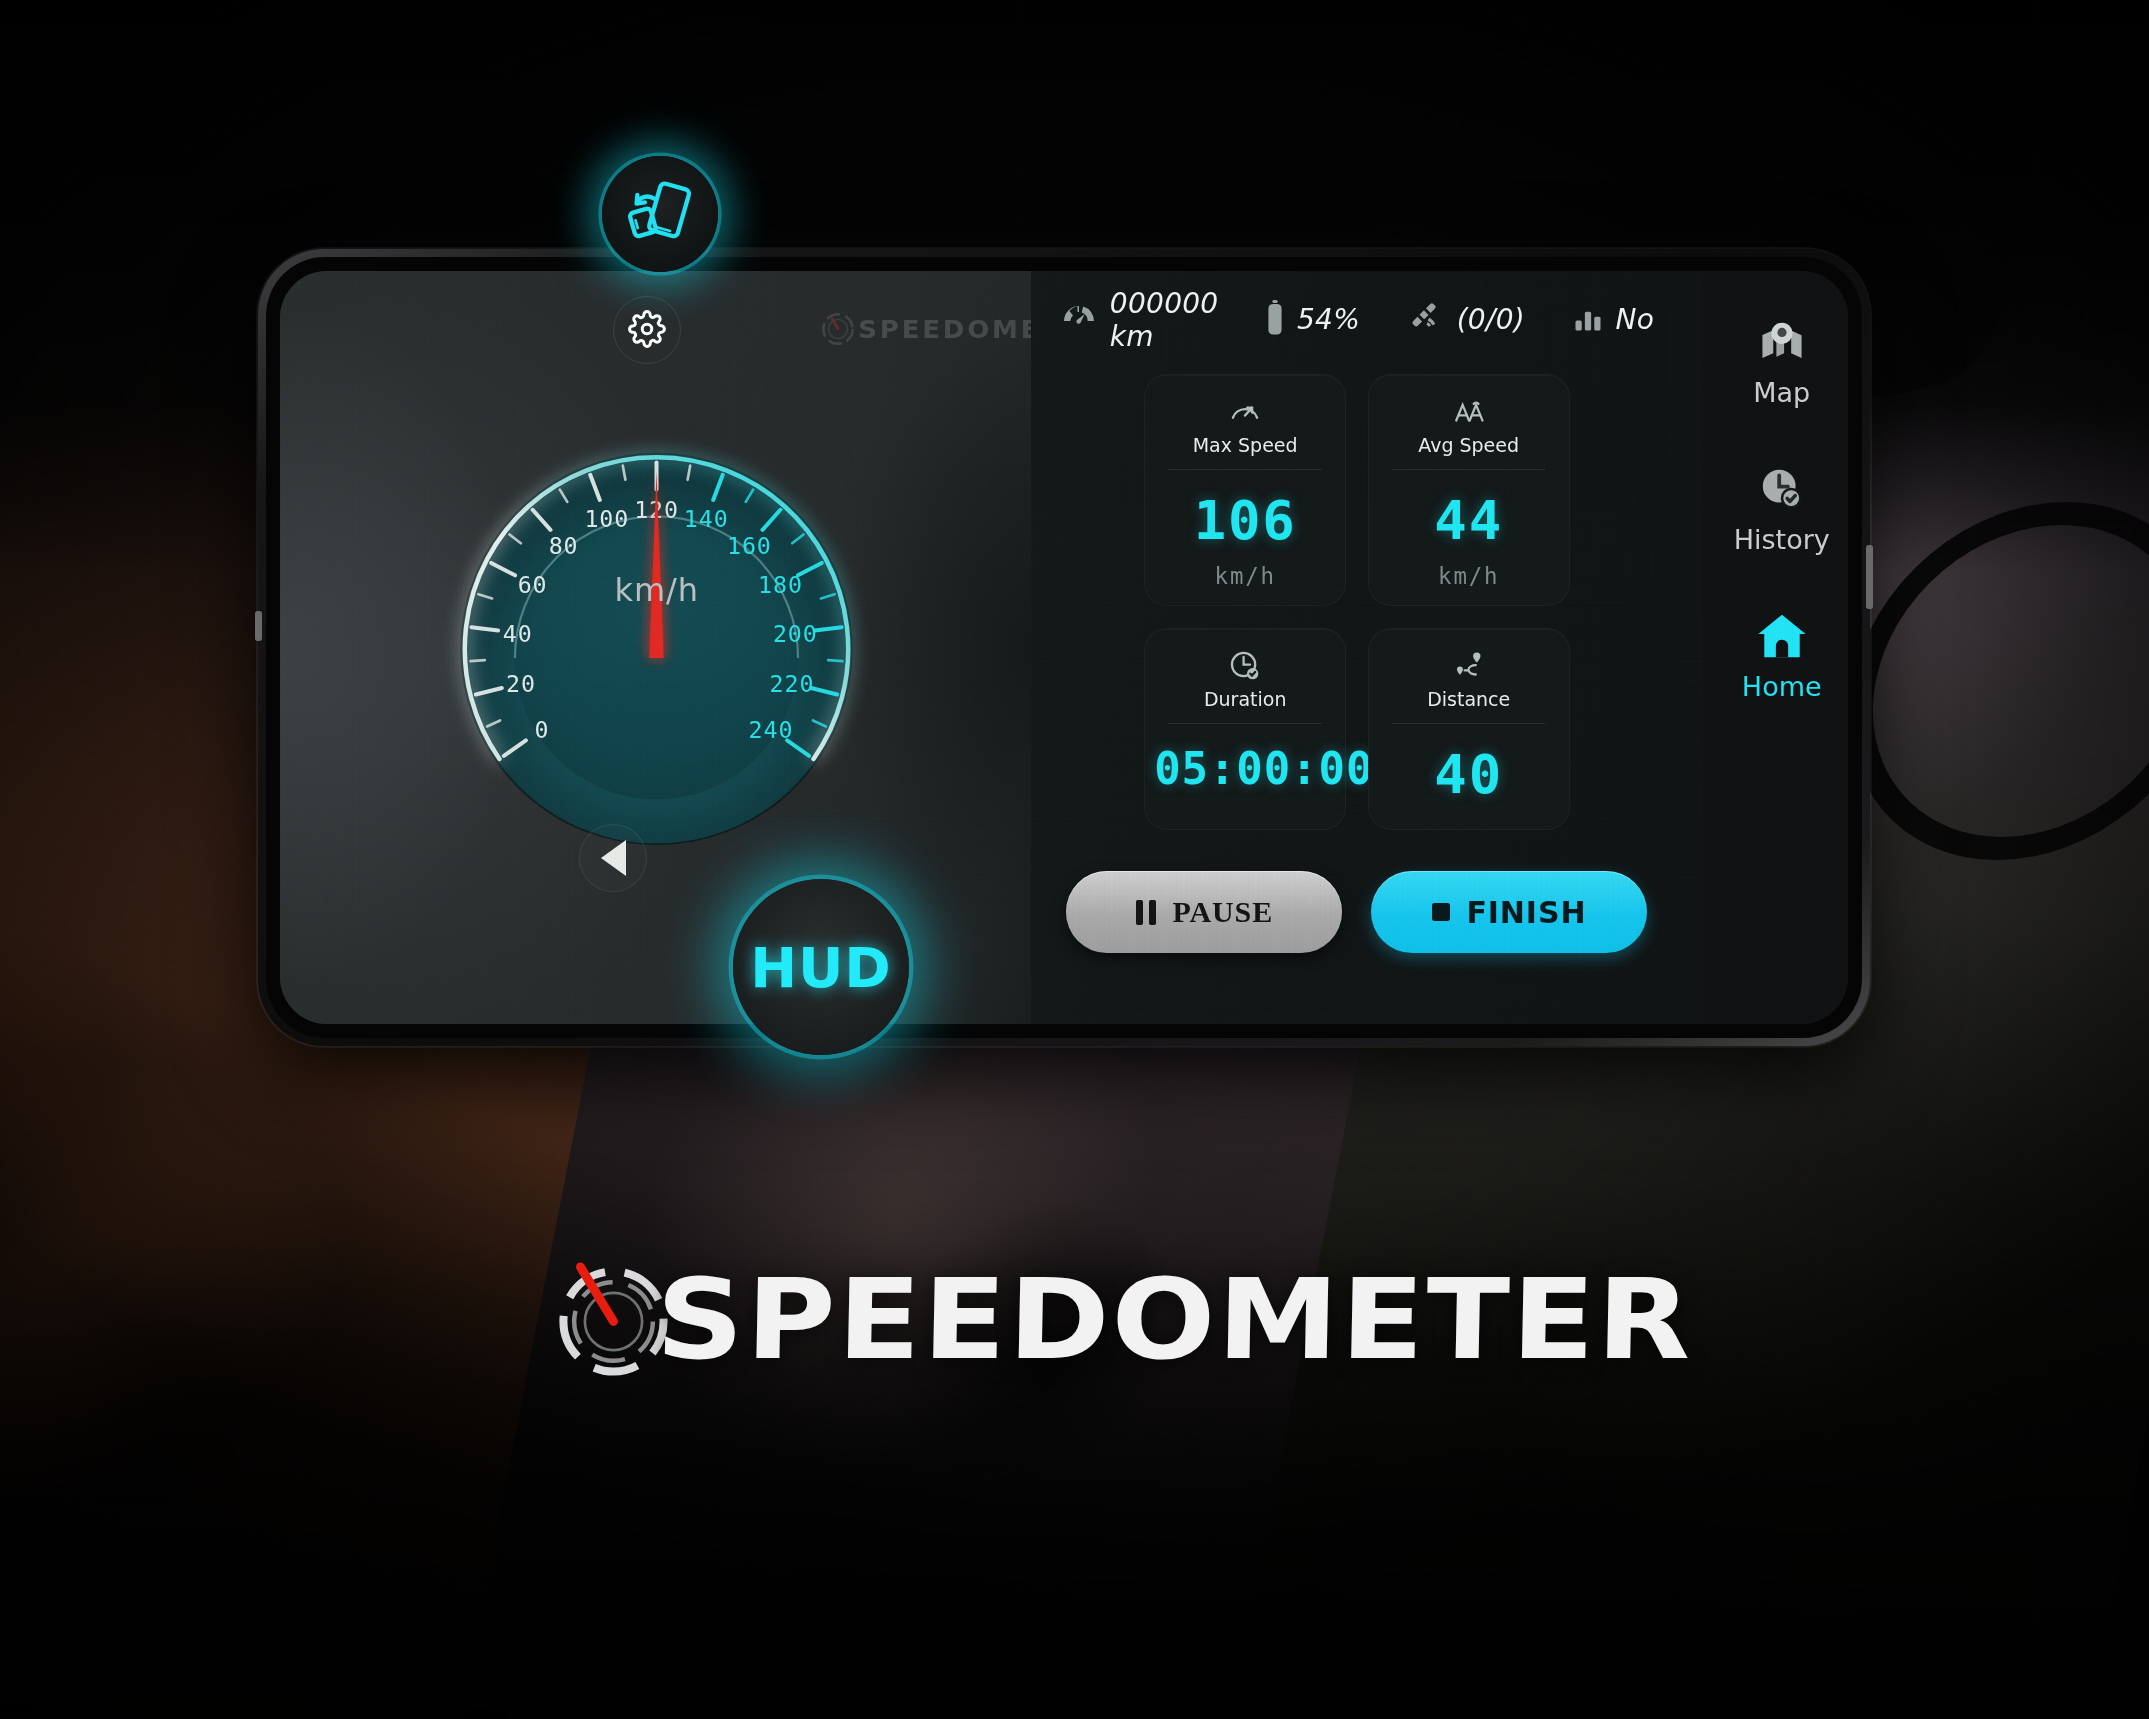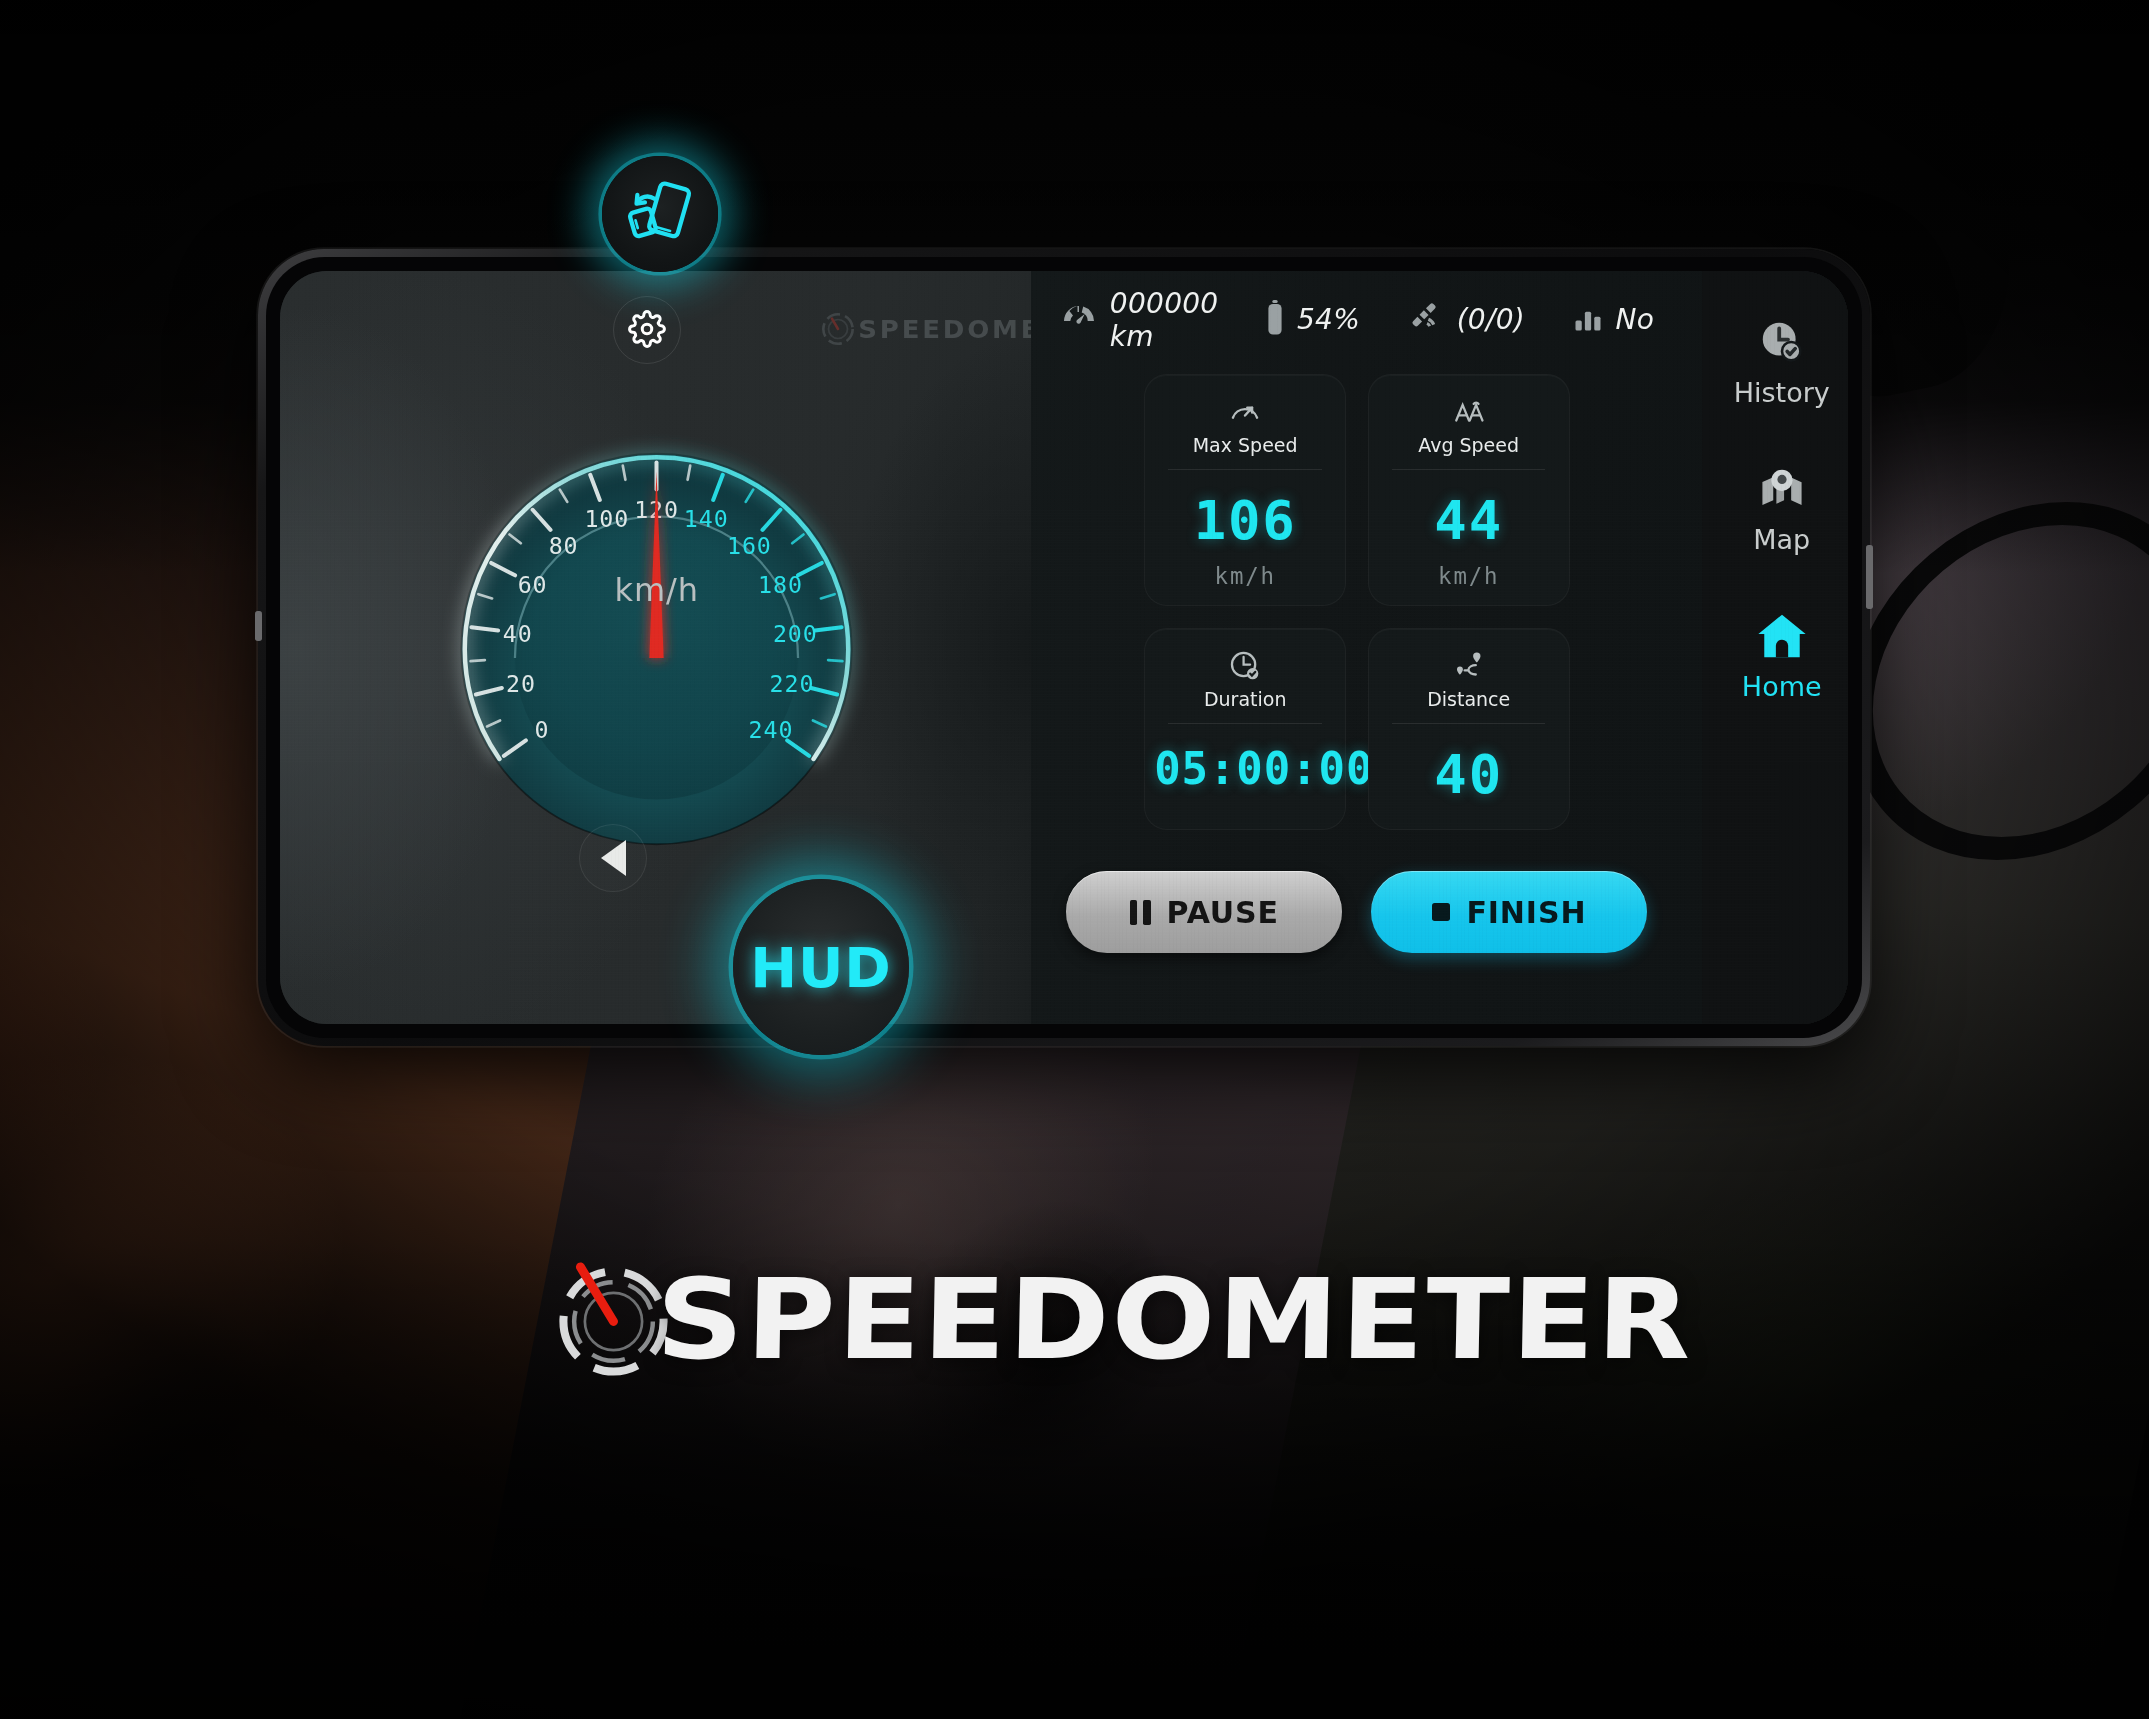--- a/index.html
+++ b/index.html
@@ -184,20 +184,21 @@
   .btn {
     width:276px; height:82px; border-radius:41px; border:none;
     display:flex; align-items:center; justify-content:center; gap:16px;
     font-family:"DejaVu Sans", sans-serif; font-size:30px; font-weight:700;
     letter-spacing:0.9px; cursor:pointer;
   }
   #btn-pause {
     background:linear-gradient(180deg,#cfcfcf 0%,#a9a9a9 55%,#9d9d9d 100%);
     color:#141414;
     box-shadow:0 5.4px 14.3px rgba(0,0,0,.5), inset 0 0.9px 0 rgba(255,255,255,.5);
+    font-family:Liberation Serif, serif;
   }
   #btn-finish {
     background:linear-gradient(180deg,#36d8f2 0%,#16c5ec 55%,#0fbfe8 100%);
     color:#07191d;
     box-shadow:0 5.4px 16px rgba(22,197,236,.30), inset 0 0.9px 0 rgba(255,255,255,.35);
   }
   .pause-glyph { display:flex; gap:6.3px; }
   .pause-glyph i { width:7.2px; height:25px; background:#141414; border-radius:1.8px; display:block; }
   .stop-glyph { width:18px; height:18px; background:#07191d; border-radius:2.7px; }
 
@@ -532,42 +533,42 @@
               <span class="stop-glyph"></span>
               <span>FINISH</span>
             </button>
           </div>
         </div>
 
         <div id="navrail">
 
           <div class="nav-item">
             <div class="nav-icon">
-              <svg width="48" height="48" viewBox="0 0 24 24">
-                <circle cx="10.6" cy="10.6" r="8.2" fill="#a9aeaf"></circle>
-                <path d="M10.6 5.2v5.6h4.4" fill="none" stroke="#2b2f30" stroke-width="1.9" stroke-linecap="round"></path>
-                <circle cx="16.6" cy="16.6" r="4.6" fill="#a9aeaf" stroke="#14181a" stroke-width="1.3"></circle>
-                <path d="m14.6 16.7 1.4 1.5 2.6-2.9" fill="none" stroke="#23282a" stroke-width="1.8" stroke-linecap="round" stroke-linejoin="round"></path>
-              </svg>
-            </div>
-            <div class="nav-label">History</div>
-          </div>
-
-          <div class="nav-item">
-            <div class="nav-icon">
               <svg width="50" height="50" viewBox="0 0 24 24" fill="#a9aeaf">
                 <path d="M2.6 8.6 7.8 6.3v11.1L2.6 19.7z"></path>
                 <path d="M16.4 6.5v10.9l5 2.3V8.8z"></path>
                 <path d="M9.3 7.4 13 5.8v11.6l-3.7 1.7z" opacity=".92"></path>
                 <circle cx="12" cy="7.8" r="5.1" fill="#cfd4d5"></circle>
                 <circle cx="12" cy="7.4" r="2.2" fill="#43484a"></circle>
                 <path d="M12 13.2c-.9-1.2-1.9-2.2-1.9-2.2h3.8s-1 1-1.9 2.2z" fill="#cfd4d5"></path>
               </svg>
             </div>
             <div class="nav-label">Map</div>
+          </div>
+
+          <div class="nav-item">
+            <div class="nav-icon">
+              <svg width="48" height="48" viewBox="0 0 24 24">
+                <circle cx="10.6" cy="10.6" r="8.2" fill="#a9aeaf"></circle>
+                <path d="M10.6 5.2v5.6h4.4" fill="none" stroke="#2b2f30" stroke-width="1.9" stroke-linecap="round"></path>
+                <circle cx="16.6" cy="16.6" r="4.6" fill="#a9aeaf" stroke="#14181a" stroke-width="1.3"></circle>
+                <path d="m14.6 16.7 1.4 1.5 2.6-2.9" fill="none" stroke="#23282a" stroke-width="1.8" stroke-linecap="round" stroke-linejoin="round"></path>
+              </svg>
+            </div>
+            <div class="nav-label">History</div>
           </div>
 
 
           <div class="nav-item active">
             <div class="nav-icon">
               <svg width="56" height="50" viewBox="0 0 24 22">
                 <path d="M12 1.6 1.6 10.1h2.6v10.3h15.6V10.1h2.6z" fill="#22e3f5"></path>
                 <path d="M9.3 20.4v-5.1a2.7 2.7 0 0 1 5.4 0v5.1z" fill="#101213"></path>
               </svg>
             </div>

